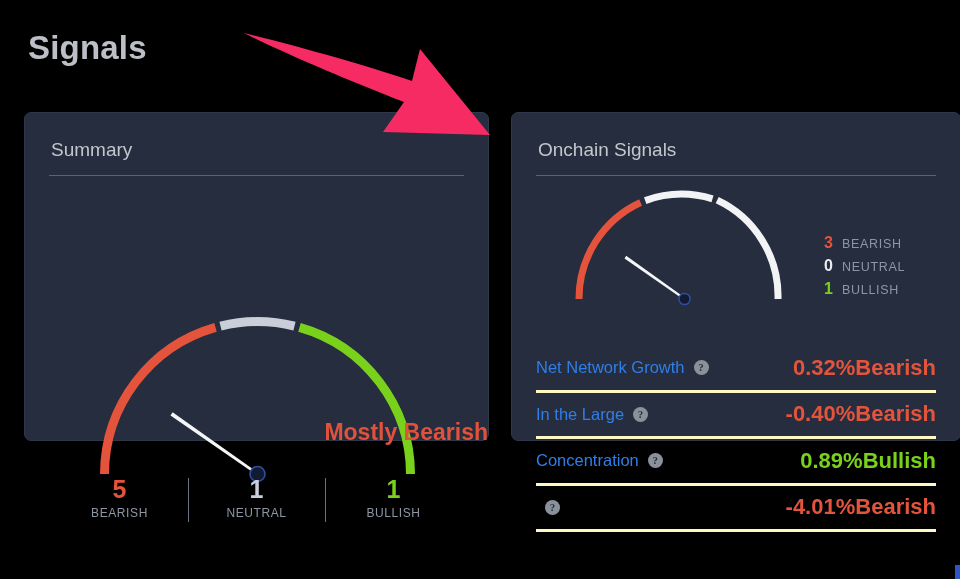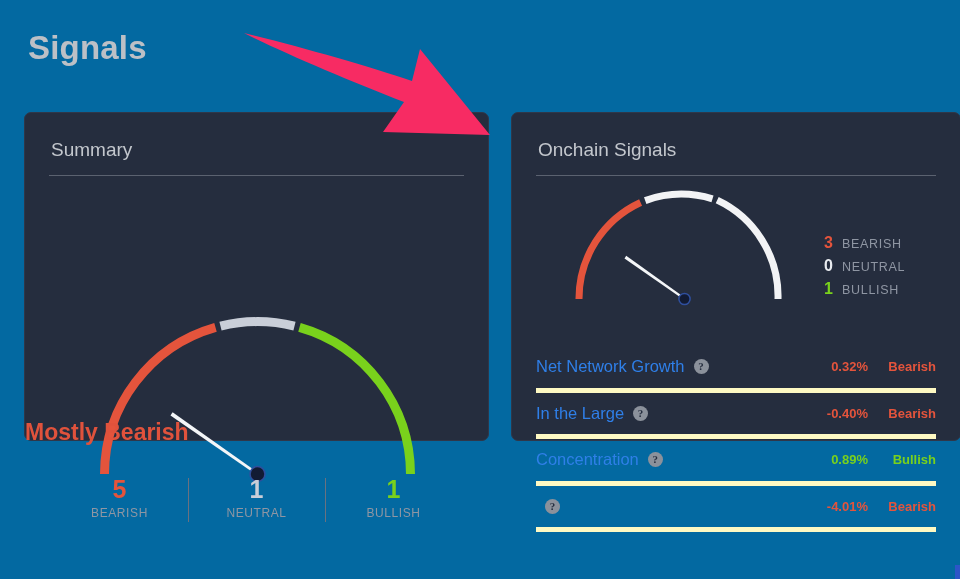--- a/index.html
+++ b/index.html
@@ -5,21 +5,21 @@
   * { box-sizing: border-box; margin: 0; padding: 0; }
   html, body {
     width: 960px; height: 579px;
     background: #232b3b;
     font-family: "Liberation Sans", sans-serif;
     overflow: hidden;
   }
   #page {
     position: relative;
     width: 960px; height: 579px;
-    background: #0369a1;
+    background: #000000;
   }
 
   
   .page-title {
     position: absolute;
     left: 28px; top: 29px;
     font-size: 33px;
     font-weight: bold;
     color: #bcc0c6;
     letter-spacing: 0.2px;
@@ -54,21 +54,21 @@
   
   .gauge { position: absolute; }
   .gauge-left  { left: 70px;  top: 196px; }
   .gauge-right { left: 60px;  top: 72px;  }
 
   
   .status-text {
     position: absolute;
     left: 0; right: 0;
     top: 306px;
-    text-align: left;
+    text-align: right;
     font-size: 23px;
     font-weight: bold;
     color: #e0523c;
   }
 
   
   .counts {
     position: absolute;
     left: 26px; right: 26px;
     top: 362px;
@@ -130,21 +130,21 @@
     position: absolute;
     left: 24px; right: 24px;
     top: 233px;
   }
   .sig-row {
     position: relative;
     height: 46.5px;
     display: flex;
     align-items: center;
     justify-content: space-between;
-    border-bottom: 5px solid #fef9c3;
+    border-bottom: 3px solid #fef9c3;
   }
   .sig-name {
     display: flex;
     align-items: center;
     font-size: 16.5px;
     color: #2f7fe8;
   }
   .help-icon {
     display: inline-block;
     width: 15px; height: 15px;
@@ -154,21 +154,21 @@
     color: #252d3e;
     font-size: 11px;
     font-weight: bold;
     line-height: 15px;
     text-align: center;
     font-family: "Liberation Serif", serif;
   }
   .sig-vals {
     display: flex;
     align-items: baseline;
-    font-size: 13px;
+    font-size: 22px;
     font-weight: bold;
   }
   .sig-pct { min-width: 66px; text-align: right; }
   .sig-dir { min-width: 68px; text-align: right; }
   .v-bear { color: #e4543c; }
   .v-bull { color: #79d11c; }
 
   
   .arrow-overlay {
     position: absolute;

